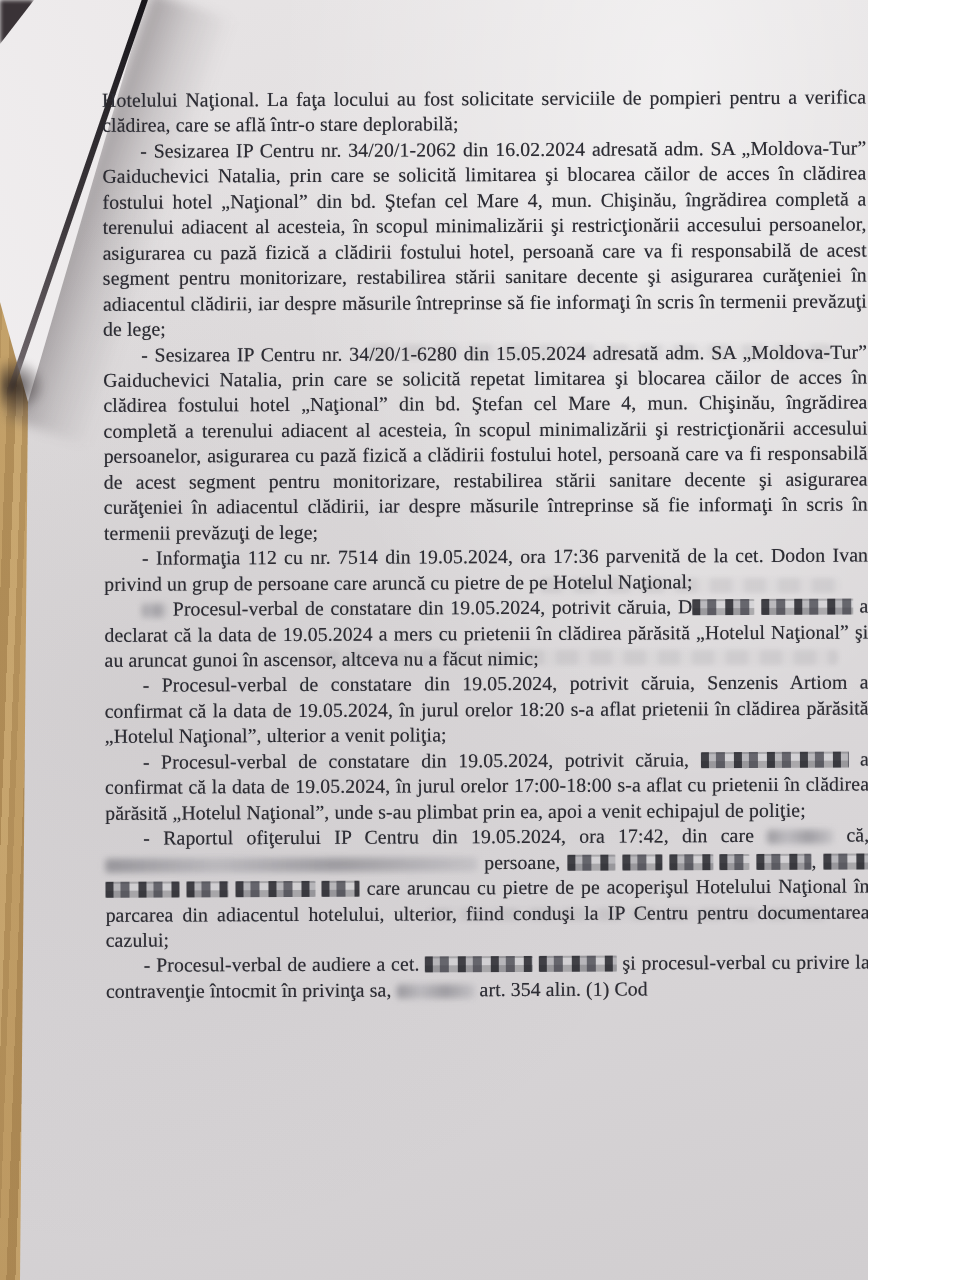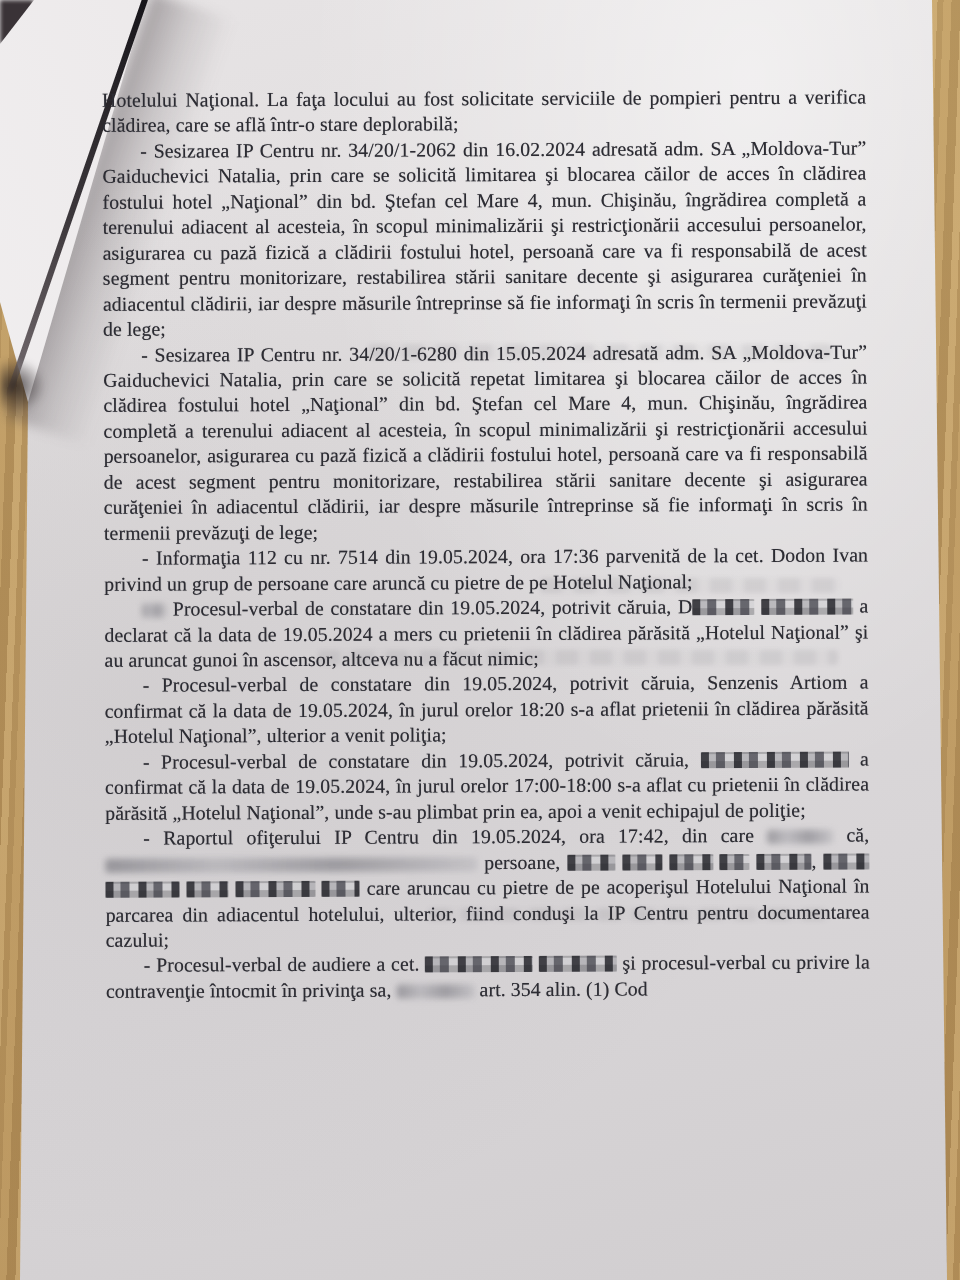--- a/index.html
+++ b/index.html
@@ -1,17 +1,17 @@
 <!DOCTYPE html>
 <html><head>
 <meta charset="utf-8">
 <style>
   html,body{margin:0;padding:0;}
   .photo{
-    position:relative;width:960px;height:1280px;overflow:hidden;
+    position:relative;width:868px;height:1280px;overflow:hidden;
     background:
       repeating-linear-gradient(92deg,
         rgba(210,178,122,.55) 0 7px, rgba(172,138,85,.5) 7px 13px,
         rgba(199,165,108,.5) 13px 21px, rgba(160,126,74,.45) 21px 30px),
       linear-gradient(180deg,#c8a76e 0%,#bb9761 45%,#b28d58 100%);
     font-family:"Liberation Serif","DejaVu Serif",serif;
   }
   
   .sheet{
     position:absolute;inset:0;

